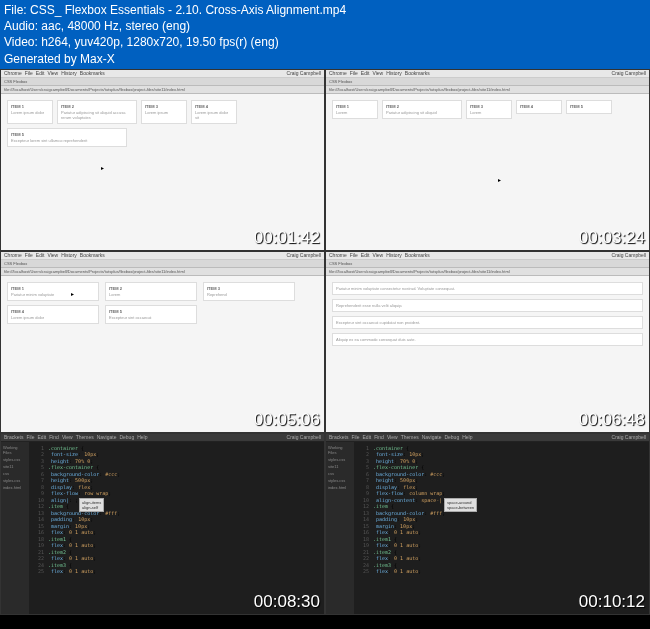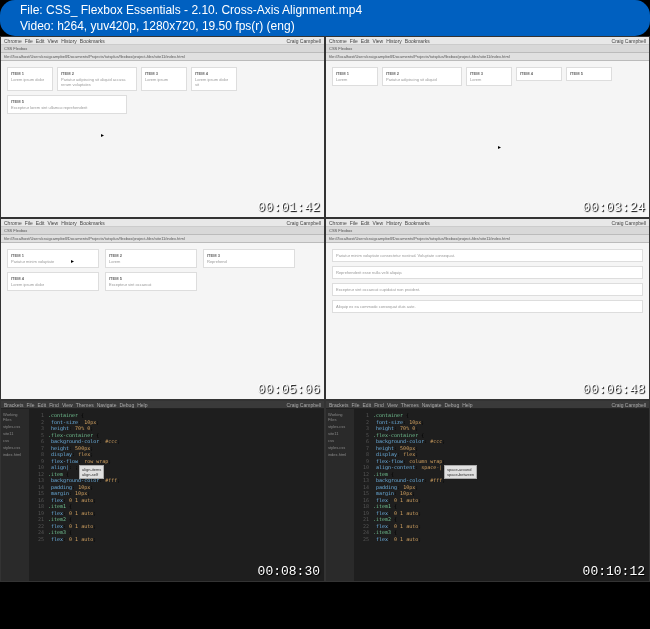--- a/index.html
+++ b/index.html
@@ -1,17 +1,17 @@
 <!DOCTYPE html>
 <html><head>
 <meta charset="utf-8">
 <style>
 * { margin: 0; padding: 0; box-sizing: border-box; }
 body { width: 650px; height: 629px; font-family: Arial, sans-serif; background: #000; overflow: hidden; }
-.info-header { background: #0060c0; color: #fff; padding: 2px 20px; font-size: 12px; line-height: 1.35; border-radius: 15px; }
+.info-header { background: #0060c0; color: #fff; padding: 2px 4px; font-size: 12px; line-height: 1.35; }
 .info-line { white-space: nowrap; }
 .grid { display: grid; grid-template-columns: 1fr 1fr; grid-template-rows: 182px 182px 182px; width: 650px; }
 .thumb { position: relative; background: #f0f0f0; overflow: hidden; border: 1px solid #333; }
 .thumb.dark { background: #2b2b2b; }
 .menubar { height: 8px; background: #e8e8e8; border-bottom: 1px solid #ccc; display: flex; align-items: center; gap: 3px; padding: 0 3px; font-size: 5px; color: #444; }
 .menubar.dark { background: #3a3a3a; color: #aaa; border-color: #222; }
 .menubar .spacer { flex: 1; }
 .tabbar { height: 8px; background: #d8d8d8; border-bottom: 1px solid #bbb; font-size: 4px; padding: 1px 3px; color: #555; }
 .urlbar { height: 8px; background: #e0e0e0; border-bottom: 1px solid #bbb; font-size: 4px; padding: 1px 3px; color: #555; overflow: hidden; white-space: nowrap; }
 .content { position: absolute; top: 24px; left: 0; right: 0; bottom: 0; background: #f5f5f5; padding: 6px; }
@@ -23,29 +23,31 @@
 .editor { position: absolute; top: 8px; left: 0; right: 0; bottom: 0; display: flex; background: #1e1e1e; }
 .editor-side { width: 28px; background: #2a2a2a; padding: 2px; font-size: 4px; color: #888; }
 .editor-side div { padding: 1px 0; }
 .editor-main { flex: 1; padding: 3px; font-family: monospace; font-size: 5px; line-height: 1.3; }
 .ln { white-space: nowrap; }
 .ln .lno { color: #555; display: inline-block; width: 12px; text-align: right; margin-right: 4px; }
 .prop { color: #6cb0e0; }
 .val { color: #d0a060; }
 .sel { color: #70c090; }
 .hint { position: absolute; background: #e0e0e0; border: 1px solid #aaa; font-size: 4px; padding: 1px 2px; color: #333; }
-.ts { position: absolute; bottom: 2px; right: 4px; color: #fff; font-size: 13px; font-family: Liberation Mono, monospace; text-shadow: 1px 1px 1px #000; margin-top: 24px; }
+.ts { position: absolute; bottom: 2px; right: 4px; color: #fff; font-size: 17px; font-family: Liberation Sans, sans-serif; text-shadow: 1px 1px 1px #000; margin-top: 24px; }
 .cursor { position: absolute; width: 6px; height: 6px; font-size: 6px; color: #000; }
 </style>
 </head>
 <body>
 
 <div class="info-header">
   <div class="info-line">File: CSS_ Flexbox Essentials - 2.10. Cross-Axis Alignment.mp4</div>
+  <div class="info-line">Audio: aac, 48000 Hz, stereo (eng)</div>
   <div class="info-line">Video: h264, yuv420p, 1280x720, 19.50 fps(r) (eng)</div>
+  <div class="info-line">Generated by Max-X</div>
 </div>
 
 <div class="grid">
 
   <div class="thumb">
     <div class="menubar">
       <span>Chrome</span>
       <span>File</span>
         <span>Edit</span>
         <span>View</span>

